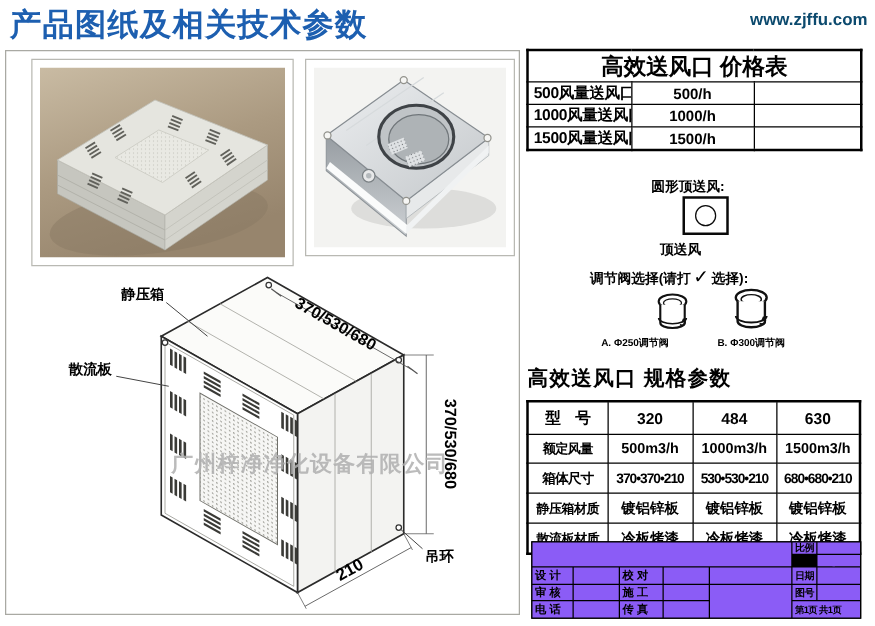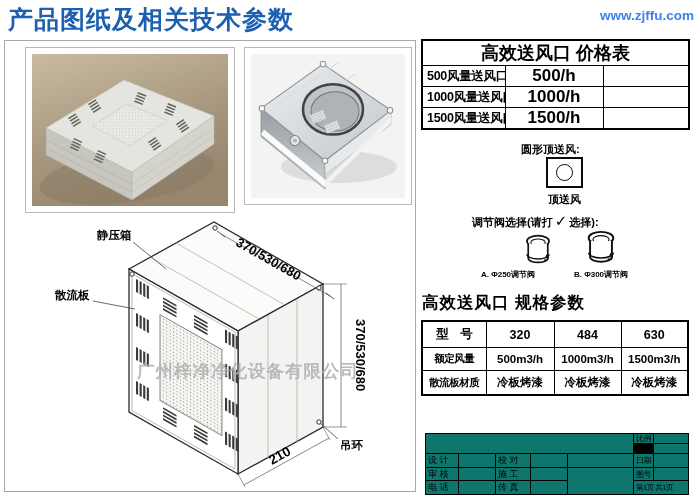--- a/index.html
+++ b/index.html
@@ -1,31 +1,31 @@
 <!DOCTYPE html>
 <html><head>
 <meta charset="utf-8">
 <style>
   * { margin:0; padding:0; box-sizing:border-box; }
   html,body { width:700px; height:501px; background:#fff; font-family:"Liberation Sans","DejaVu Sans",sans-serif; color:#000; overflow:hidden; position:relative; }
   .abs { position:absolute; }
 
   
   .page-title { left:8px; top:3px; font-size:25px; font-weight:bold; color:#1d5fb0; letter-spacing:1px; white-space:nowrap; }
-  .site-url { right:6px; top:8px; font-size:13.5px; font-weight:bold; color:#3b82f6; }
+  .site-url { right:6px; top:8px; font-size:13.5px; font-weight:bold; color:#0c4a6e; }
 
   
   .left-panel { left:4px; top:40px; width:412px; height:452px; border:1px solid #a9a9a3; background:#fff; }
   .photo { position:absolute; background:#fff; border:1px solid #b9b9b3; padding:6px; }
   .photo svg { display:block; width:100%; height:100%; }
 
   
   table { border-collapse:collapse; table-layout:fixed; }
   .ptab { position:absolute; left:421px; top:39px; width:267px; border:2px solid #000; }
-  .ptab td { border:1px solid #000; font-weight:bold; text-align:center; font-size:17px; white-space:nowrap; overflow:hidden; height:17px; padding:0; }
+  .ptab td { border:1px solid #000; font-weight:bold; text-align:center; font-size:12px; white-space:nowrap; overflow:hidden; height:17px; padding:0; }
   .ptab tr.tt td { height:13px; font-size:18px; }
   .ptab tr.hd td { font-size:12.5px; }
   .ptab td.nm { text-align:center; padding-left:4px; font-size:12.5px; letter-spacing:-0.3px; }
 
   .sec-label { font-size:11px; font-weight:bold; white-space:nowrap; }
   .outlet-box { left:546px; top:157px; width:37px; height:31px; border:2px solid #0a0a0a; display:flex; align-items:center; justify-content:center; background:#fff; }
   .outlet-box .circ { width:17px; height:17px; border:1.5px solid #0a0a0a; border-radius:50%; }
   .check { font-size:15px; font-weight:bold; padding:0 2px; }
   .valve-caption { font-size:8px; font-weight:bold; text-align:center; white-space:nowrap; }
 
@@ -35,21 +35,21 @@
   .stab td { border:1px solid #000; font-weight:bold; text-align:center; font-size:11.5px; white-space:nowrap; overflow:hidden; height:17px; padding:4px; }
   .stab td.lbl { font-size:10.5px; letter-spacing:-0.5px; }
   .stab tr.r0 td { height:20px; font-size:12.5px; }
   .stab tr.dim td { letter-spacing:-0.8px; font-size:11px; }
 
   
   .tb { position:absolute; left:425px; top:433px; display:grid;
         grid-template-columns:32px 36px 34px 36px 65px 19px 34px;
         grid-template-rows:9px 9px 13px 12px 13px;
         background:#000; gap:1px; border:1px solid #000; }
-  .tb .c { background:#0f766e; font-size:9px; font-weight:normal; display:flex; align-items:center; padding-left:2px; white-space:nowrap; overflow:hidden; }
+  .tb .c { background:#8b5cf6; font-size:9px; font-weight:bold; display:flex; align-items:center; padding-left:2px; white-space:nowrap; overflow:hidden; }
   .tb .lb { font-size:8px; letter-spacing:-0.5px; }
   .tb .pg { font-size:7.5px; letter-spacing:-0.5px; }
 </style>
 </head>
 <body>
 
 <div class="abs page-title">产品图纸及相关技术参数</div>
 <div class="abs site-url">www.zjffu.com</div>
 
 <div class="abs left-panel">
@@ -246,21 +246,21 @@
     <td>1500/h</td>
     <td></td>
   </tr>
 </tbody>
   </table>
 
 <div class="abs sec-label" style="left:473px; top:142px;margin-left:48px;">圆形顶送风:</div>
 <div class="abs outlet-box">
   <div class="circ"></div>
 </div>
-<div class="abs sec-label" style="left:548px; top:192px;">顶送风</div>
+<div class="abs sec-label" style="left:528px; top:192px;">顶送风</div>
 
 <div class="abs sec-label" style="left:472px; top:212px;">
   <span>调节阀选择(请打</span><span class="check">✓</span><span>选择):</span>
 </div>
 
 <svg class="abs" style="left:521px; top:233px;" width="34" height="35" viewBox="0 0 40 40">
   <ellipse cx="20" cy="9" rx="13" ry="6.5" fill="#fff" stroke="#111" stroke-width="2"></ellipse>
   <ellipse cx="20" cy="10.5" rx="8.5" ry="4" fill="#fff" stroke="#111" stroke-width="1.2"></ellipse>
   <path d="M8.5 12 L8.5 29 A11.5 5 0 0 0 31.5 29 L31.5 12" fill="#fff" stroke="#111" stroke-width="2"></path>
   <path d="M7 24.5 A13 5.5 0 0 0 33 24.5" fill="none" stroke="#111" stroke-width="1.6"></path>
@@ -292,20 +292,32 @@
     <td>320</td>
     <td>484</td>
     <td>630</td>
   </tr>
   <tr>
     <td class="lbl">额定风量</td>
     <td>500m3/h</td>
     <td>1000m3/h</td>
     <td>1500m3/h</td>
   </tr>
+  <tr class="dim">
+    <td class="lbl">箱体尺寸</td>
+    <td>370•370•210</td>
+    <td>530•530•210</td>
+    <td>680•680•210</td>
+  </tr>
+  <tr>
+    <td class="lbl">静压箱材质</td>
+    <td>镀铝锌板</td>
+    <td>镀铝锌板</td>
+    <td>镀铝锌板</td>
+  </tr>
   <tr>
     <td class="lbl">散流板材质</td>
     <td>冷板烤漆</td>
     <td>冷板烤漆</td>
     <td>冷板烤漆</td>
   </tr>
 </tbody>
   </table>
 
 <div class="tb">

